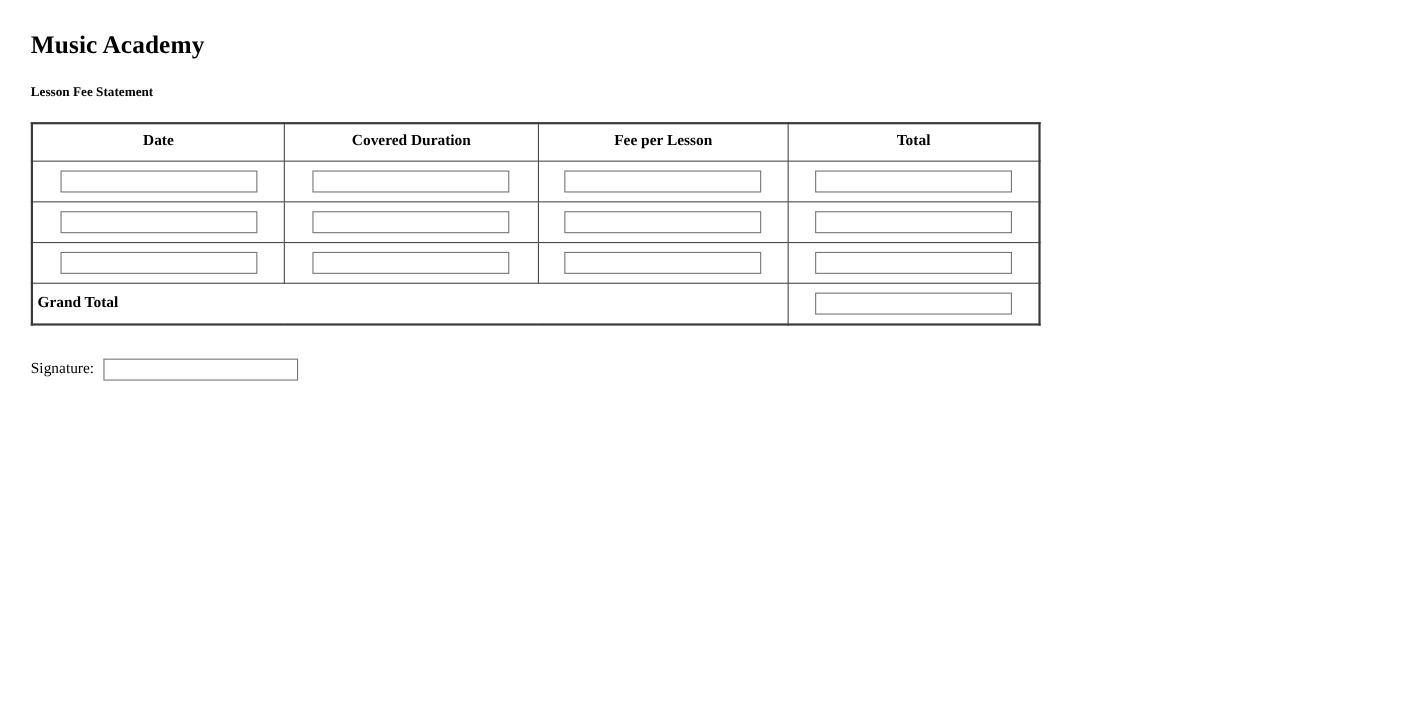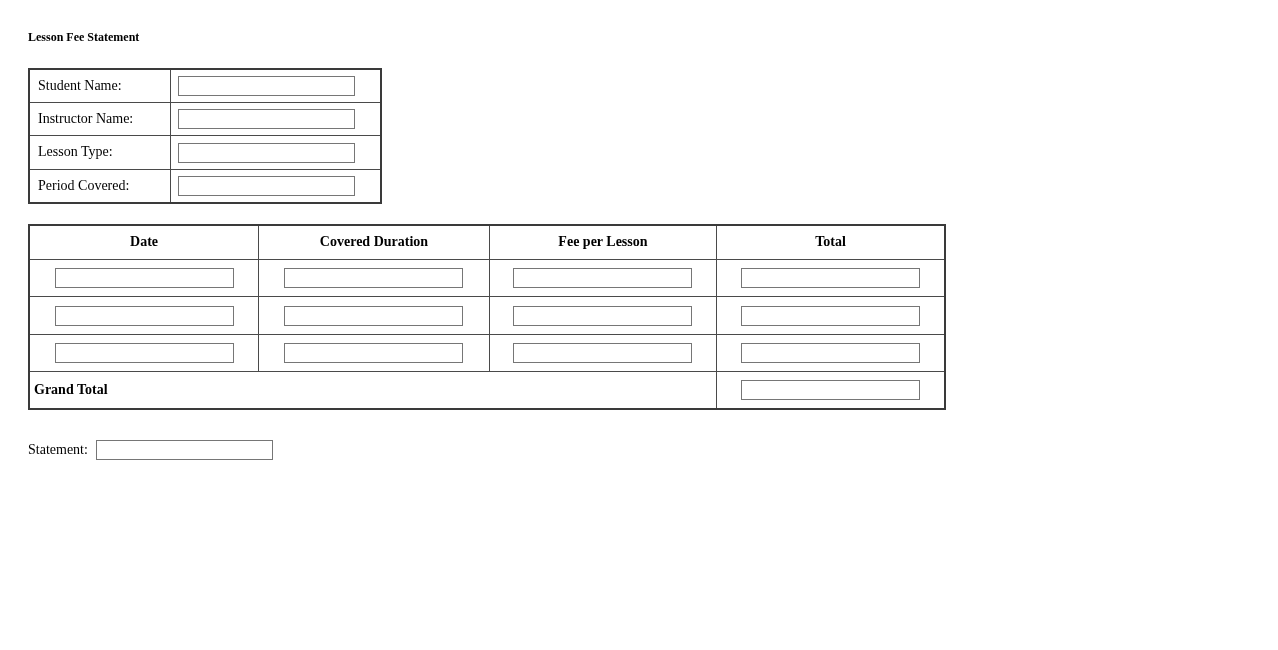--- a/index.html
+++ b/index.html
@@ -138,51 +138,24 @@
   .footer-row .txt {
     width: 177px;
     margin-left: 5px;
   }
 </style>
 </head>
 <body>
 
 <div class="page">
 
+  <h1 class="doc-title">Music Academy</h1>
 
   <h3 class="doc-subtitle">Lesson Fee Statement</h3>
 
-  <table class="info">
-    <tbody>
-      <tr>
-        <td class="lbl">Student Name:</td>
-        <td class="fld">
-          <input class="txt" type="text" value="" style="">
-        </td>
-      </tr>
-      <tr>
-        <td class="lbl">Instructor Name:</td>
-        <td class="fld">
-          <input class="txt" type="text" value="" style="">
-        </td>
-      </tr>
-      <tr>
-        <td class="lbl">Lesson Type:</td>
-        <td class="fld">
-          <input class="txt" type="text" value="" style="">
-        </td>
-      </tr>
-      <tr>
-        <td class="lbl">Period Covered:</td>
-        <td class="fld">
-          <input class="txt" type="text" value="" style="">
-        </td>
-      </tr>
-    </tbody>
-  </table>
 
   <table class="fees">
     <colgroup>
       <col class="c1">
         <col class="c2">
         <col class="c3">
         <col class="c4">
     </colgroup>
     <thead>
       <tr>
@@ -239,18 +212,18 @@
         <td class="grand-label" colspan="3">Grand Total</td>
         <td class="grand-cell">
           <input class="txt" type="text" value="" style="">
         </td>
       </tr>
     </tbody>
   </table>
 
   <div class="footer-block">
     <div class="footer-row">
-      <span class="f-label">Statement:</span>
+      <span class="f-label">Signature:</span>
       <input class="txt" type="text" value="" style="">
     </div>
   </div>
 
 </div>
 
 </body></html>

